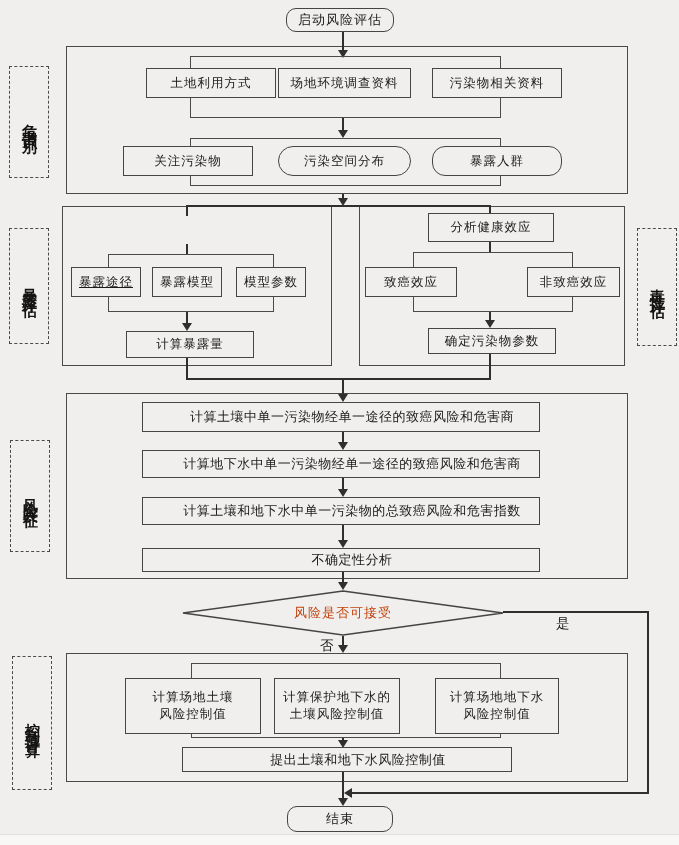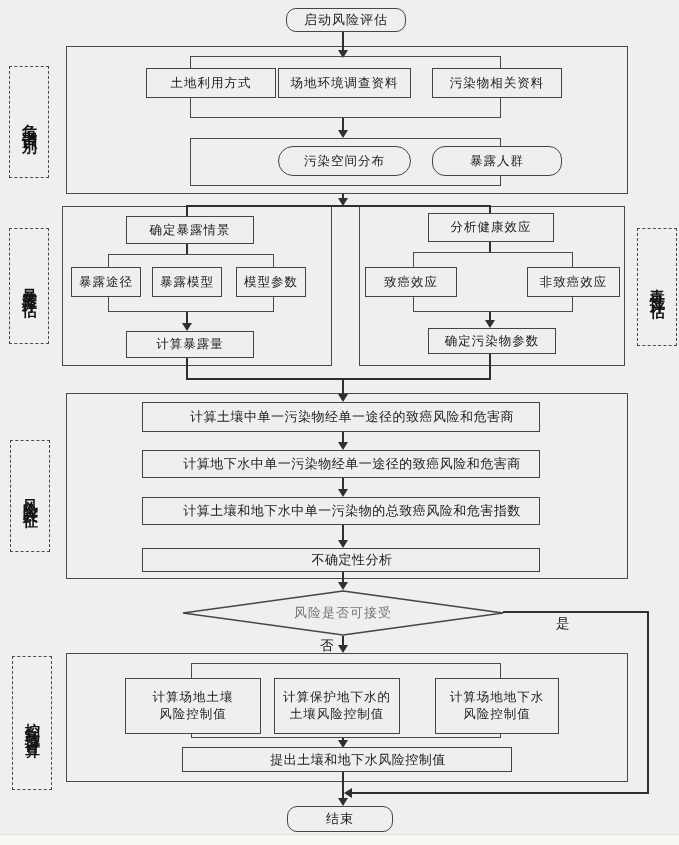--- a/index.html
+++ b/index.html
@@ -18,21 +18,21 @@
     display:flex; align-items:center; justify-content:center; text-align:center;
     font-size:12.5px; line-height:1.35; color:#1b1b1b; z-index:2; letter-spacing:1px; }
   .pill { border-radius:10px; border-width:1.8px; font-size:13px; }
   .wide { font-size:13px; letter-spacing:0.5px;padding-left:22px; }
   .two  { white-space:pre-line; }
   .vlabel { position:absolute; border:1.6px dashed #4a4a4a; box-sizing:border-box; background:#f1efed;
     writing-mode:vertical-rl; text-orientation:upright; font-weight:700; font-size:15px; letter-spacing:5px;
     display:flex; align-items:center; justify-content:center; color:#141414; z-index:2; }
   .diam { position:absolute; z-index:1; }
   .dtext { position:absolute; display:flex; align-items:center; justify-content:center;
-    font-size:13px; color:#737373; z-index:2; letter-spacing:1px; }
+    font-size:13px; color:#c2410c; z-index:2; letter-spacing:1px; }
   .branch-label { position:absolute; font-size:13.5px; color:#161616; z-index:2; }
   .strip { position:absolute; left:0; top:834px; width:679px; height:11px;
     background:#f8f7f5; border-top:1px solid #e2e0dd; z-index:3; }
 </style>
 </head>
 <body>
 
 <div id="canvas">
 
   <div class="sec" style="left:66px;top:46px;width:562px;height:148px;"></div>
@@ -40,46 +40,46 @@
   <div class="sec" style="left:359px;top:206px;width:266px;height:160px;"></div>
   <div class="sec" style="left:66px;top:393px;width:562px;height:186px;"></div>
   <div class="sec" style="left:66px;top:653px;width:562px;height:129px;"></div>
 
   <div class="vlabel" style="left:9px;top:66px;width:40px;height:112px;">危害识别</div>
   <div class="vlabel" style="left:9px;top:228px;width:40px;height:116px;">暴露评估</div>
   <div class="vlabel" style="left:637px;top:228px;width:40px;height:118px;">毒性评估</div>
   <div class="vlabel" style="left:10px;top:440px;width:40px;height:112px;">风险表征</div>
   <div class="vlabel" style="left:12px;top:656px;width:40px;height:134px;">控制值计算</div>
 
-  <div class="nd pill" style="left:286px;top:8px;width:120px;height:24px;">启动风险评估</div>
+  <div class="nd pill" style="left:286px;top:8px;width:108px;height:24px;">启动风险评估</div>
   <div class="ln" style="left:342px;top:32px;width:2px;height:18px;"></div>
   <div class="tri-down" style="left:338px;top:50px;"></div>
 
   <div class="grp" style="left:190px;top:56px;width:311px;height:62px;"></div>
   <div class="nd" style="left:123px;top:68px;width:130px;height:30px;margin-left:23px;">土地利用方式</div>
   <div class="nd" style="left:278px;top:68px;width:133px;height:30px;">场地环境调查资料</div>
   <div class="nd" style="left:432px;top:68px;width:130px;height:30px;">污染物相关资料</div>
 
   <div class="ln" style="left:342px;top:118px;width:2px;height:12px;"></div>
   <div class="tri-down" style="left:338px;top:130px;"></div>
 
   <div class="grp" style="left:190px;top:138px;width:311px;height:48px;"></div>
+  <div class="nd" style="left:123px;top:146px;width:130px;height:30px;">关注污染物</div>
   <div class="nd" style="left:278px;top:146px;width:133px;height:30px;border-radius:15px;">污染空间分布</div>
   <div class="nd" style="left:432px;top:146px;width:130px;height:30px;border-radius:13px;">暴露人群</div>
 
   <div class="ln" style="left:342px;top:194px;width:2px;height:4px;"></div>
   <div class="tri-down" style="left:338px;top:198px;"></div>
   <div class="ln" style="left:187px;top:205px;width:304px;height:2px;"></div>
   <div class="ln" style="left:186px;top:205px;width:2px;height:11px;"></div>
   <div class="ln" style="left:489px;top:205px;width:2px;height:8px;"></div>
 
-  <div class="nd" style="left:126px;top:216px;width:128px;height:28px;">确定暴露情景</div>
   <div class="ln" style="left:186px;top:244px;width:2px;height:10px;"></div>
   <div class="grp" style="left:108px;top:254px;width:166px;height:58px;"></div>
-  <div class="nd" style="left:71px;top:267px;width:70px;height:30px;">暴露途径</div>
+  <div class="nd" style="left:71px;top:267px;width:70px;height:30px;text-decoration:underline;">暴露途径</div>
   <div class="nd" style="left:152px;top:267px;width:70px;height:30px;">暴露模型</div>
   <div class="nd" style="left:236px;top:267px;width:70px;height:30px;">模型参数</div>
   <div class="ln" style="left:186px;top:312px;width:2px;height:11px;"></div>
   <div class="tri-down" style="left:182px;top:323px;"></div>
   <div class="nd" style="left:126px;top:331px;width:128px;height:27px;">计算暴露量</div>
   <div class="ln" style="left:186px;top:358px;width:2px;height:22px;"></div>
 
   <div class="nd" style="left:428px;top:213px;width:126px;height:29px;">分析健康效应</div>
   <div class="ln" style="left:489px;top:242px;width:2px;height:10px;"></div>
   <div class="grp" style="left:413px;top:252px;width:160px;height:60px;"></div>

